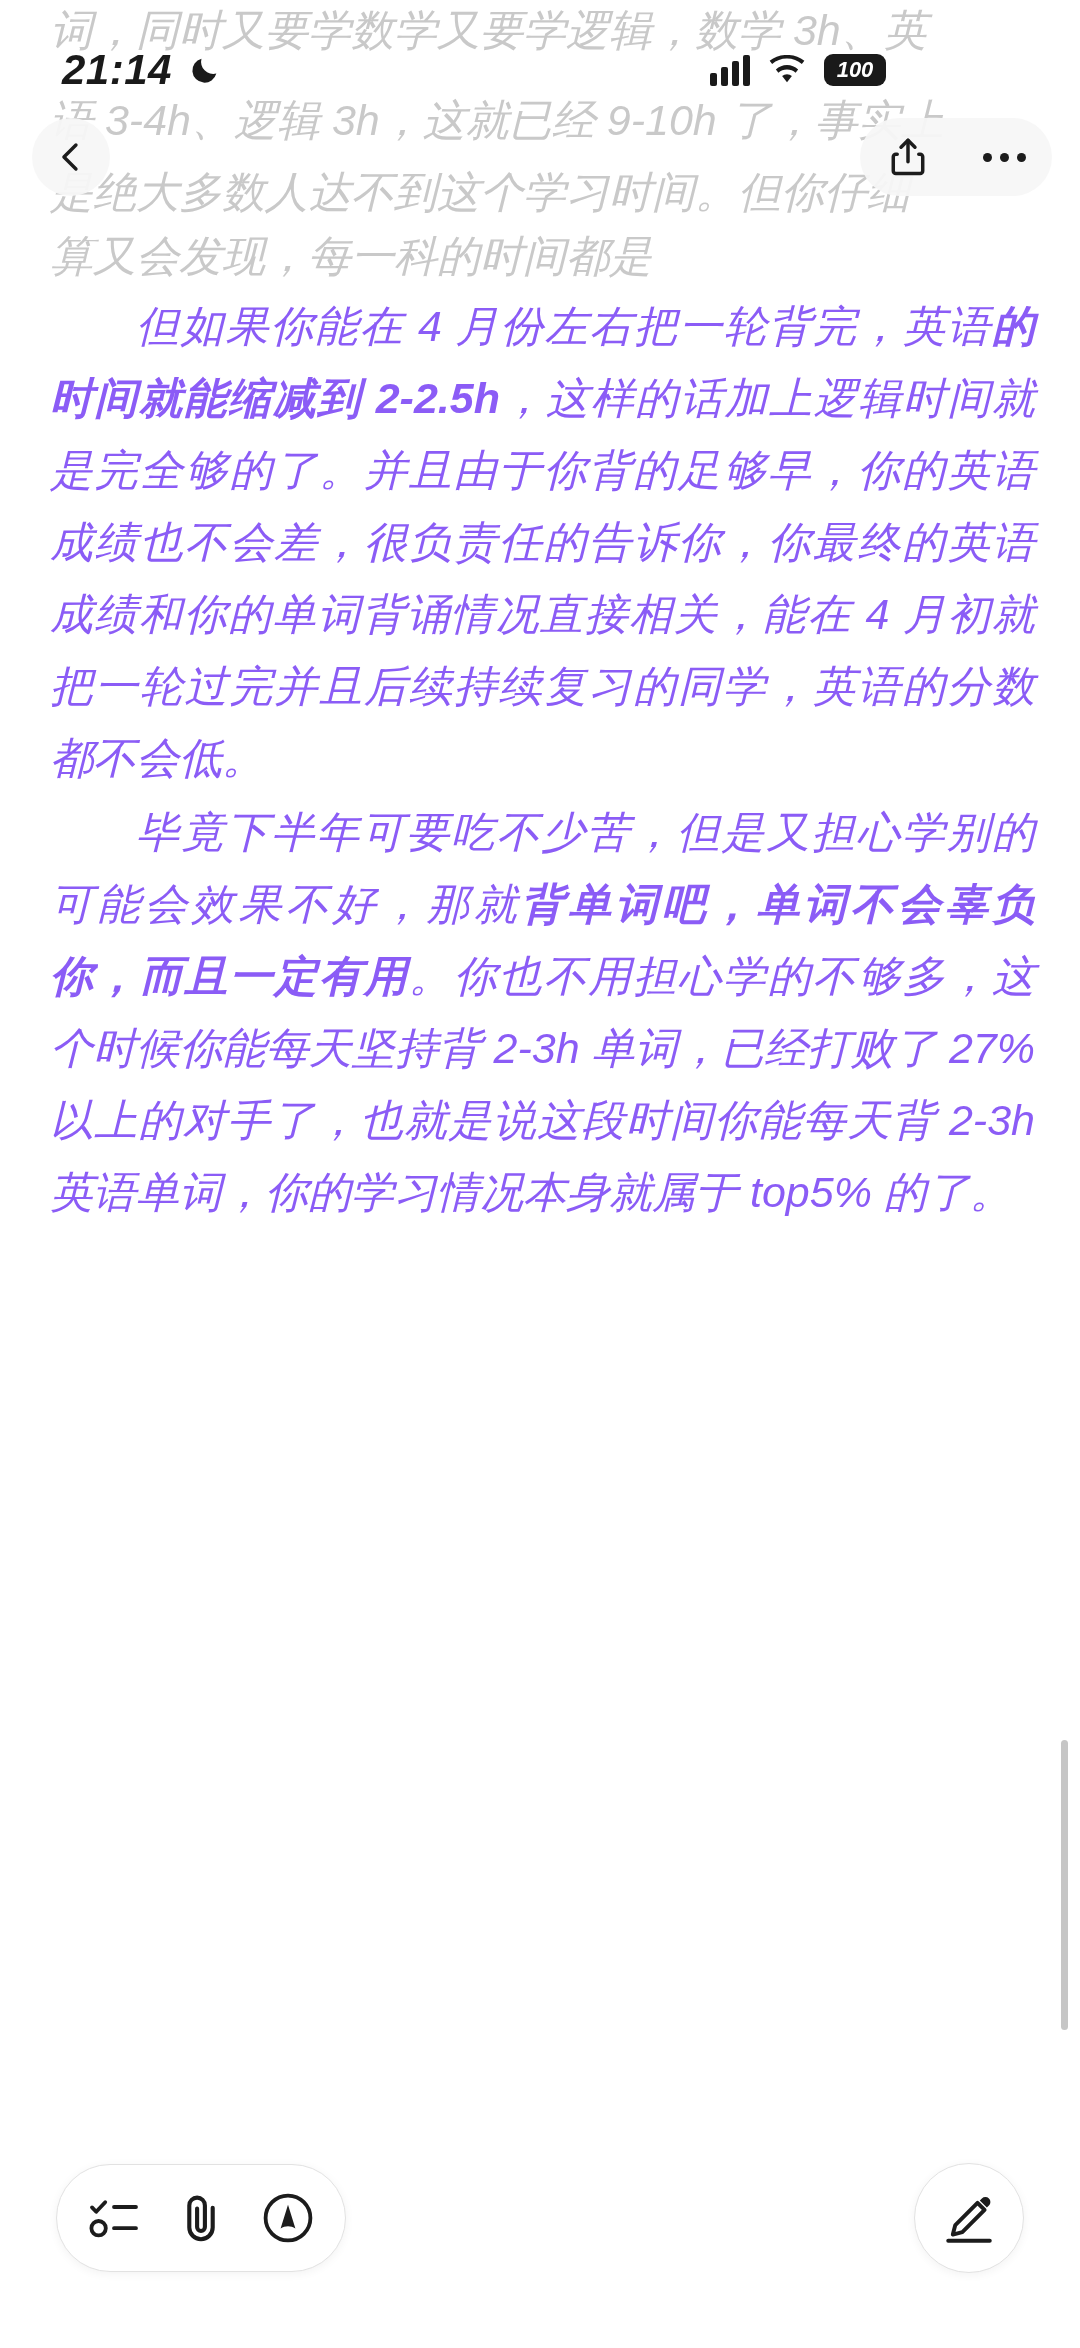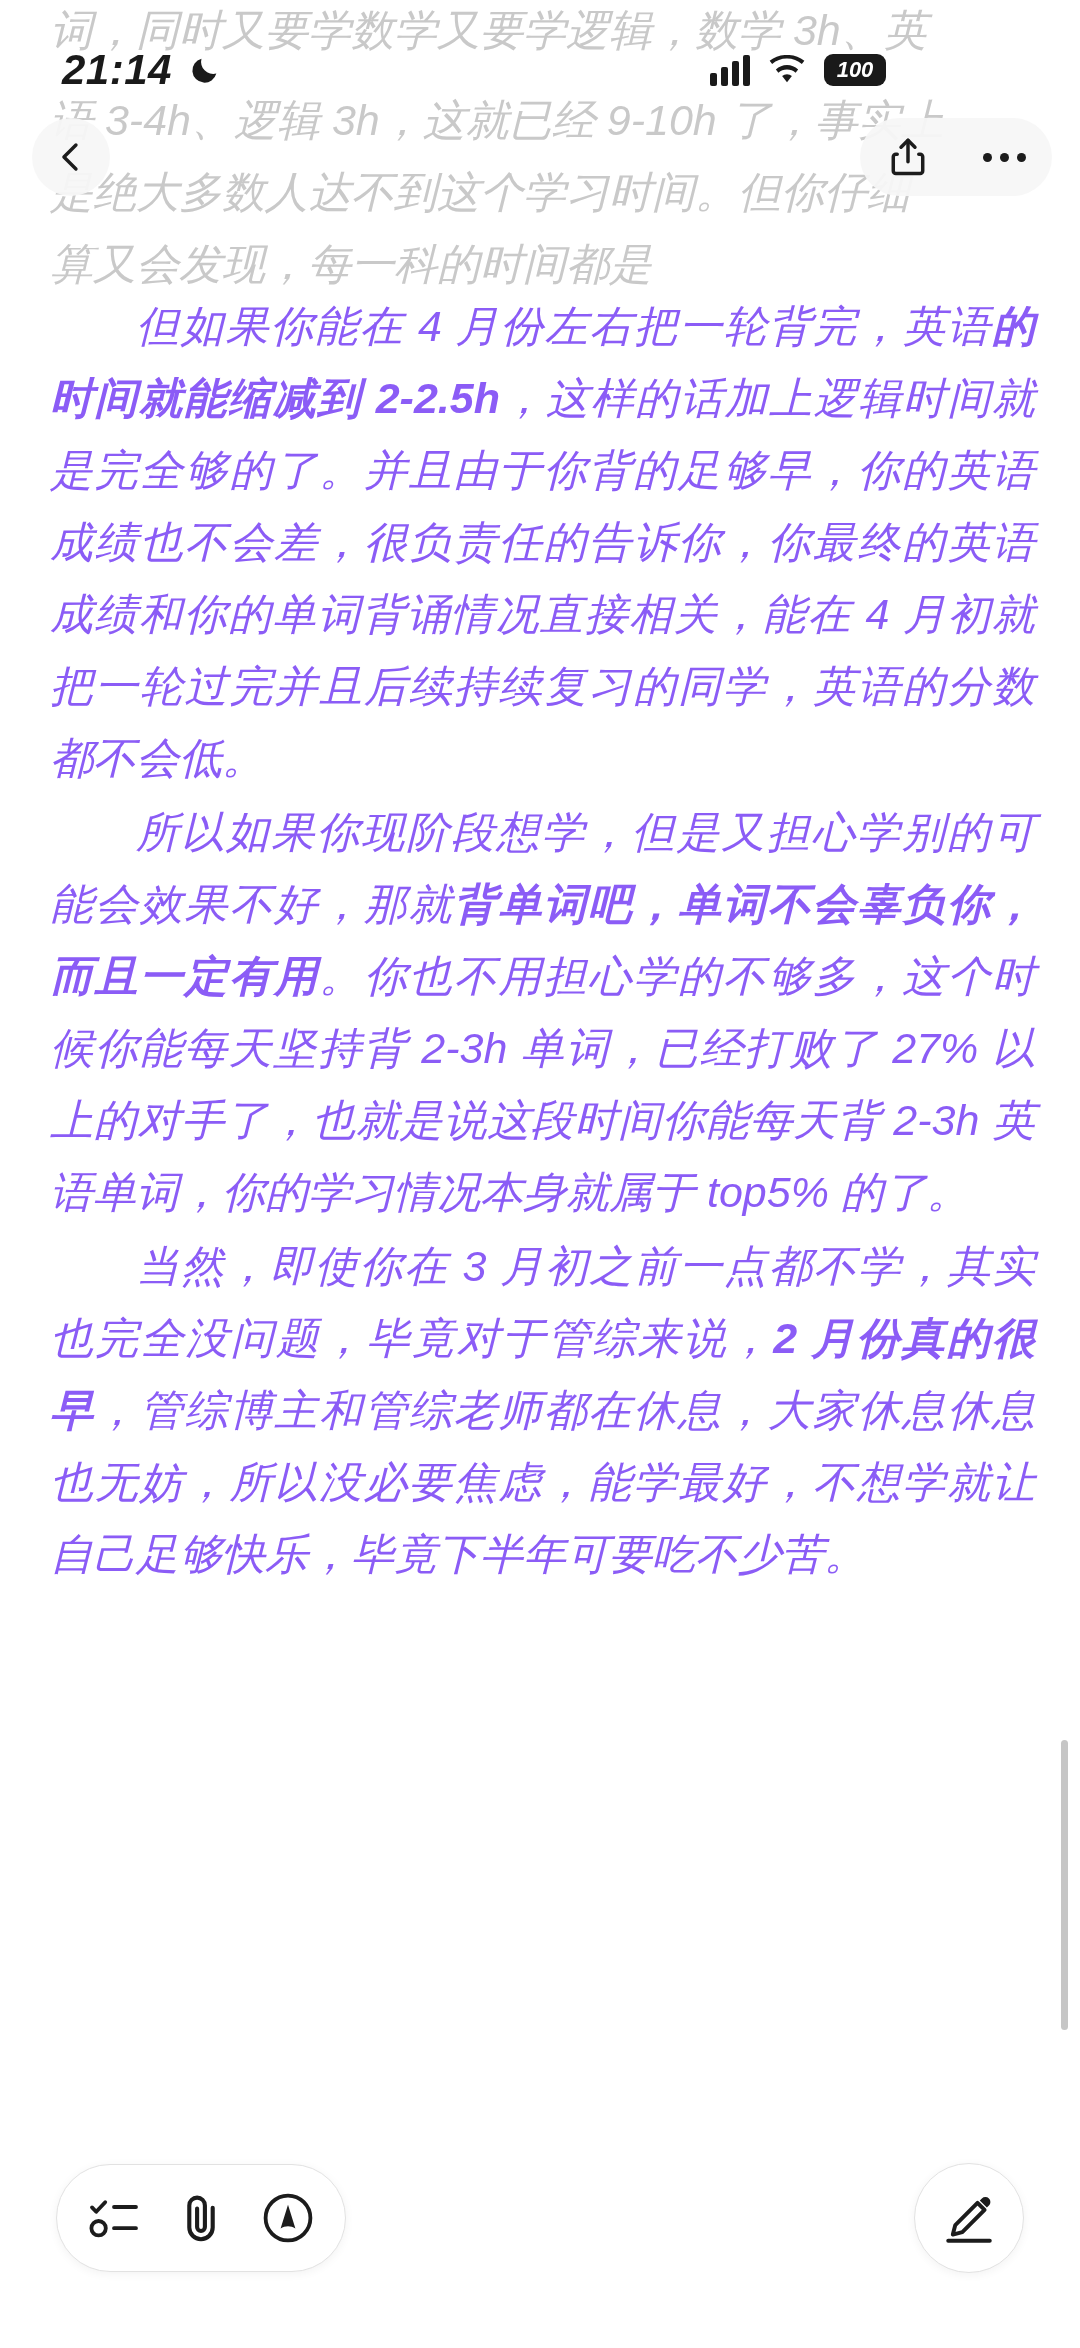--- a/index.html
+++ b/index.html
@@ -189,26 +189,25 @@
 </style>
 </head>
 <body>
 
 <div class="screen">
 
   <div class="article">
     <div class="para faded p-top1" style="text-indent:0;">词，同时又要学数学又要学逻辑，数学 3h、英</div>
     <div class="para faded p-top2" style="text-indent:0; top:84px;">语 3-4h、逻辑 3h，这就已经 9-10h 了，事实上</div>
     <div class="para faded" style="position:absolute; top:156px; left:50px; width:980px; text-indent:0;">是绝大多数人达不到这个学习时间。但你仔细</div>
-    <div class="para faded" style="position:absolute; top:228px; left:50px; width:980px; text-indent:0;">算又会发现，每一科的时间都是</div>
+    <div class="para faded" style="position:absolute; top:220px; left:50px; width:980px; text-indent:0;">算又会发现，每一科的时间都是</div>
 
     <div class="body-block" style="top:290px;">
       <p class="para" id="p1"><span>但如果你能在 4 月份左右把一轮背完，</span><span>英语</span><b>的时间就能缩减到 2-2.5h</b><span>，这样的话加上逻辑时间就是完全够的了。并且由于你背的足够早，你的英语成绩也不会差，很负责任的告诉你，你最终的英语成绩和你的单词背诵情况直接相关，能在 4 月初就把一轮过完并且后续持续复习的同学，英语的分数都不会低。</span></p>
-      <p class="para" id="p2"><span>所以如果你现阶段想学，但是又担心学别的可能会效果不好，那就</span><b>背单词吧，单词不会辜负你，而且一定有用</b><span>。你也不用担心学的不够多，这个时候你能每天坚持背 2-3h 单词，已经打败了 27% 以上的对手了，也就是说这段时间你能每天背 2-3h 英语单词，你的学习情况本身就属于 top5% 的了。</span></p>
-      <p class="para" id="p4"><span>当然，即使你在 3 月初之前一点都不学，其实也完全没问题，毕竟对于管综来说，</span><b>2 月份真的很早</b><span>，管综博主和管综老师都在休息，大家休息休息也无妨，所以没必要焦虑，能学最好，不想学就让自己足够快乐，毕竟下半年可要吃不少苦。</span></p>
+      <p class="para" id="p2"><span>毕竟下半年可要吃不少苦，但是又担心学别的可能会效果不好，那就</span><b>背单词吧，单词不会辜负你，而且一定有用</b><span>。你也不用担心学的不够多，这个时候你能每天坚持背 2-3h 单词，已经打败了 27% 以上的对手了，也就是说这段时间你能每天背 2-3h 英语单词，你的学习情况本身就属于 top5% 的了。</span></p>
     </div>
   </div>
 
   <div class="status-bar">
     <div class="status-left">
       <span class="status-time">21:14</span>
       <span>
         <svg class="moon-icon" viewBox="0 0 24 24">
             <path d="M20 14.5A8.6 8.6 0 0 1 9.5 4a8.6 8.6 0 1 0 10.5 10.5z" fill="#1a1a1a"></path>
           </svg>

